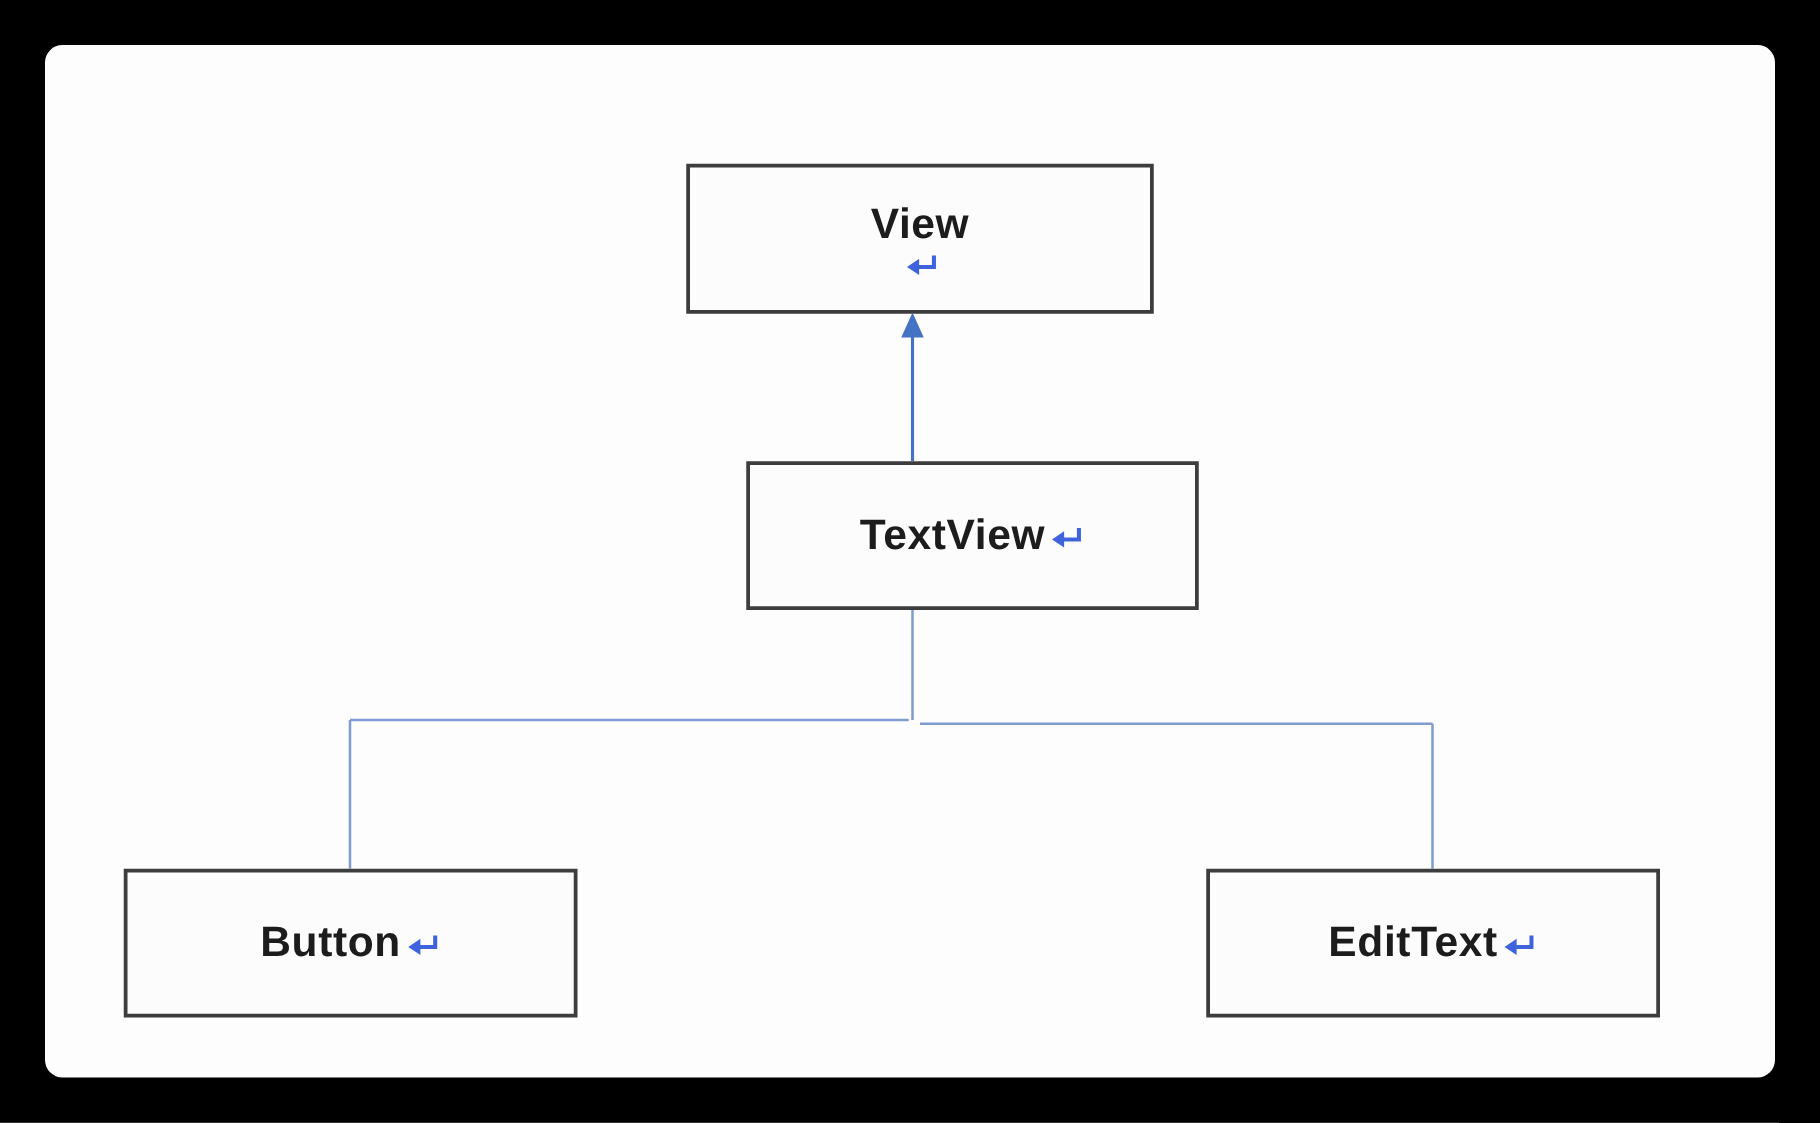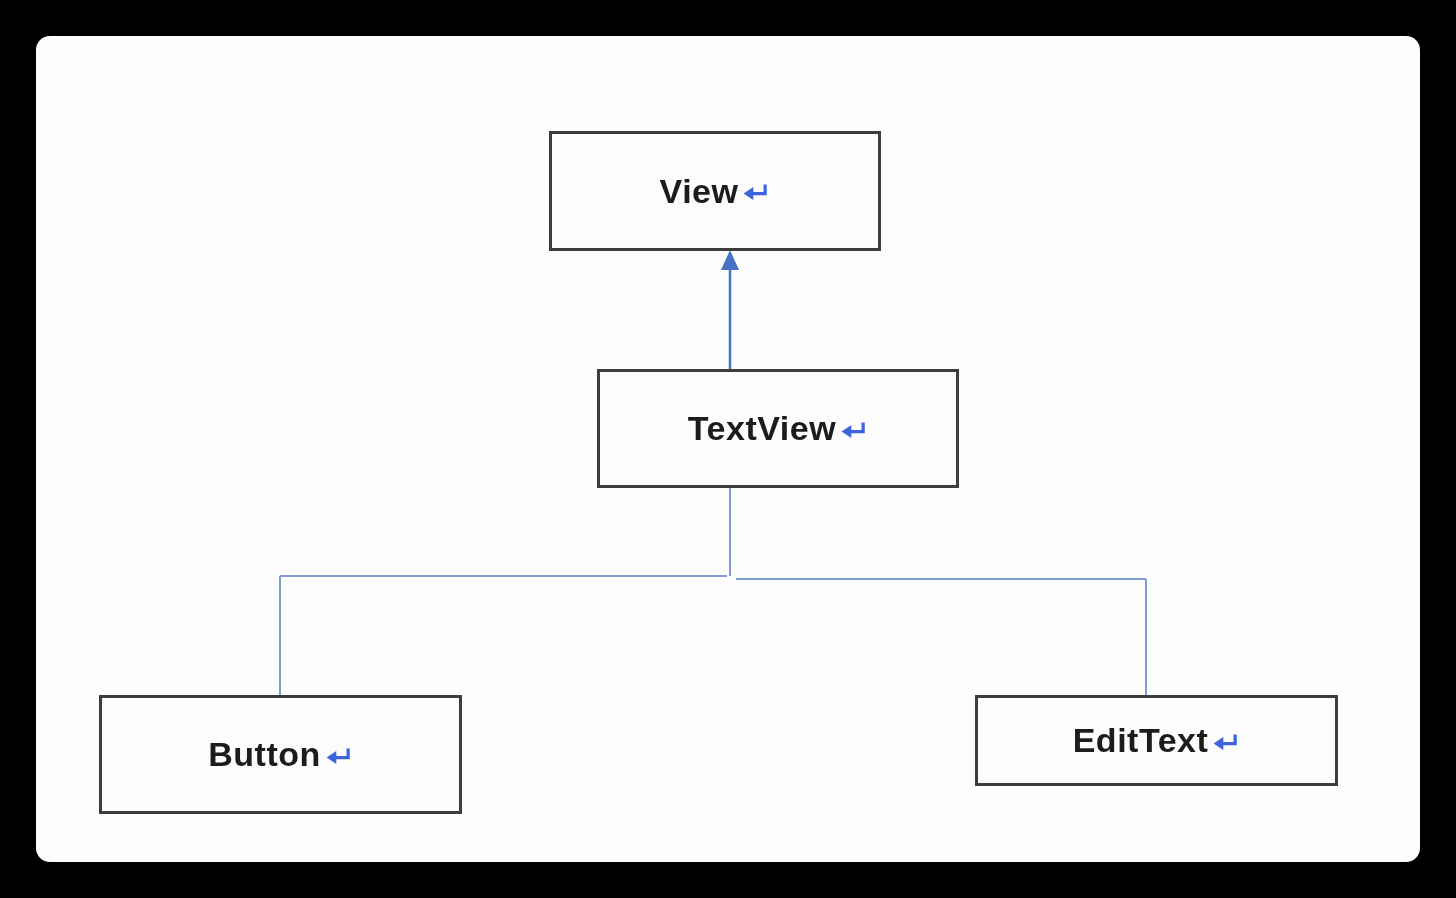--- a/index.html
+++ b/index.html
@@ -35,24 +35,24 @@
   }
   .node {
     position: absolute;
     box-sizing: border-box;
     background: #fcfcfd;
     border: 3px solid #3d3d3d;
     display: flex;
     align-items: center;
     justify-content: center;
   }
-  .node-view     { left: 513px; top:  95px; width: 332px; height: 120px; }
+  .node-view     { left: 513px; top:  95px; width: 374px; height: 120px; flex-direction: column; }
   .node-textview { left: 513px; top: 333px; width: 362px; height: 119px; margin-left: 48px; }
   .node-button   { left:  63px; top: 659px; width: 363px; height: 119px; }
-  .node-edittext { left: 929px; top: 659px; width: 363px; height: 91px; margin-left: 10px; }
+  .node-edittext { left: 929px; top: 659px; width: 363px; height: 119px; }
   .label {
     font-size: 34px;
     font-weight: bold;
     color: #1c1c1c;
     letter-spacing: 0.5px;
   }
   .ret {
     color: #3f63dc;
     margin-left: 4px;
     transform: translateY(2px);

